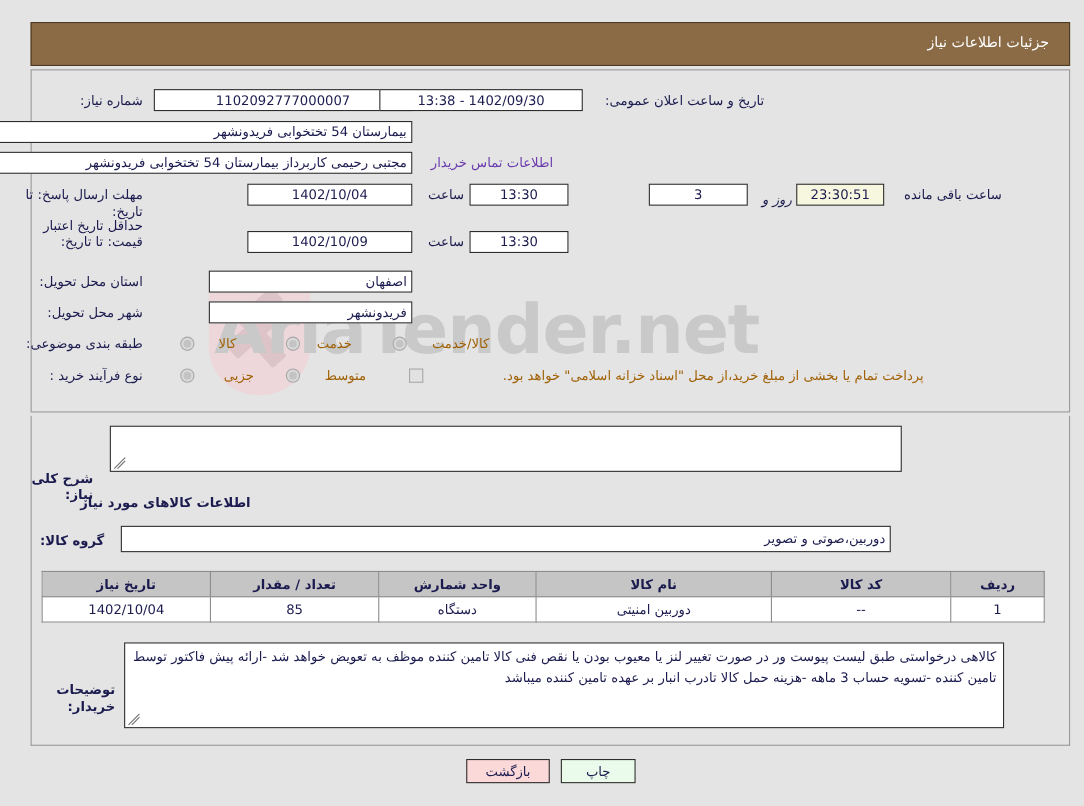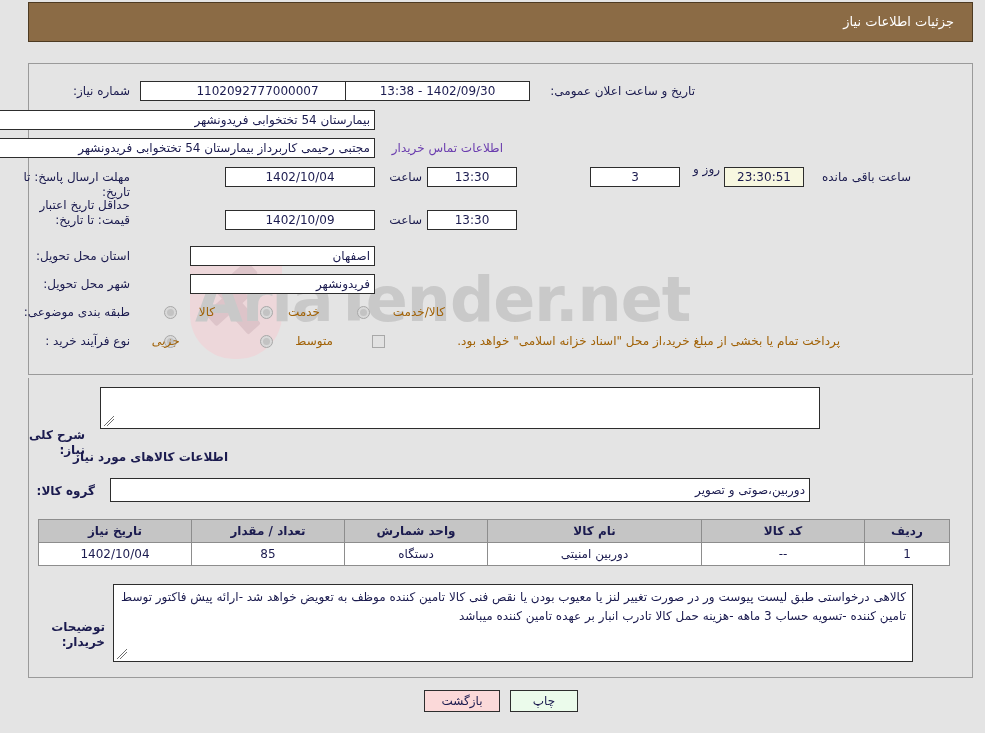--- a/index.html
+++ b/index.html
@@ -76,21 +76,21 @@
     height: 30px;
     background: #ddc4c9;
     transform: rotate(-42deg);
     border-radius: 2px;
   }
 
   
   .title-bar {
     position: absolute;
     left: 28px;
-    top: 2px;
+    top: 20px;
     width: 945px;
     height: 40px;
     background: #8b6b45;
     border: 1px solid #4d3a22;
     box-sizing: border-box;
     z-index: 3;
   }
   .title-bar .title-text {
     position: absolute;
     right: 18px;
@@ -290,21 +290,21 @@
 
 <div class="lbl" style="right:855px; top:141px; width:120px;">ایجاد کننده درخواست:</div>
 <div class="fld rtl-txt" style="right:610px; top:138px; width:510px;">مجتبی رحیمی کاربرداز بیمارستان 54 تختخوابی فریدونشهر</div>
 <div class="link" style="right:482px; top:141px;">اطلاعات تماس خریدار</div>
 
 <div class="lbl" style="right:855px; top:170px; width:120px;">مهلت ارسال پاسخ: تا تاریخ:</div>
 <div class="fld" style="right:610px; top:167px; width:150px;">1402/10/04</div>
 <div class="inline-lbl" style="right:563px; top:170px;">ساعت</div>
 <div class="fld" style="right:468px; top:167px; width:90px;">13:30</div>
 <div class="fld" style="right:305px; top:167px; width:90px;">3</div>
-<div class="inline-lbl" style="right:265px; top:162px;">روز و</div>
+<div class="inline-lbl" style="right:265px; top:174px;font-style:italic;">روز و</div>
 <div class="fld yellow" style="right:181px; top:167px; width:80px;">23:30:51</div>
 <div class="inline-lbl" style="right:74px; top:170px;">ساعت باقی مانده</div>
 
 <div class="lbl" style="right:855px; top:198px; width:120px;">حداقل تاریخ اعتبار قیمت: تا تاریخ:</div>
 <div class="fld" style="right:610px; top:210px; width:150px;">1402/10/09</div>
 <div class="inline-lbl" style="right:563px; top:213px;">ساعت</div>
 <div class="fld" style="right:468px; top:210px; width:90px;">13:30</div>
 
 <div class="lbl" style="right:855px; top:249px; width:120px;">استان محل تحویل:</div>
 <div class="fld rtl-txt" style="right:610px; top:246px; width:185px;">اصفهان</div>
@@ -315,21 +315,21 @@
 <div class="lbl" style="right:855px; top:305px; width:120px;">طبقه بندی موضوعی:</div>
 <div class="radio" style="right:808px; top:306px;"></div>
 <div class="opt-lbl" style="right:770px; top:305px;">کالا</div>
 <div class="radio" style="right:712px; top:306px;"></div>
 <div class="opt-lbl" style="right:665px; top:305px;">خدمت</div>
 <div class="radio" style="right:615px; top:306px;"></div>
 <div class="opt-lbl" style="right:540px; top:305px;">کالا/خدمت</div>
 
 <div class="lbl" style="right:855px; top:334px; width:120px;">نوع فرآیند خرید :</div>
 <div class="radio" style="right:808px; top:335px;"></div>
-<div class="opt-lbl" style="right:806px; top:334px;font-style:italic;">جزیی</div>
+<div class="opt-lbl" style="right:754px; top:334px;">جزیی</div>
 <div class="radio" style="right:712px; top:335px;"></div>
 <div class="opt-lbl" style="right:652px; top:334px;">متوسط</div>
 <div class="chk" style="right:600px; top:335px;"></div>
 <div class="opt-lbl" style="right:145px; top:334px;">پرداخت تمام یا بخشی از مبلغ خرید،از محل "اسناد خزانه اسلامی" خواهد بود.</div>
 
 <div class="panel" id="panel-desc"></div>
 
 <div class="lbl lbl-bold" style="right:900px; top:393px; width:80px;margin-top:35px;">شرح کلی نیاز:</div>
 <div class="ta" style="right:165px; top:387px; width:720px; height:42px;">
   <svg class="grip" viewBox="0 0 12 12">

